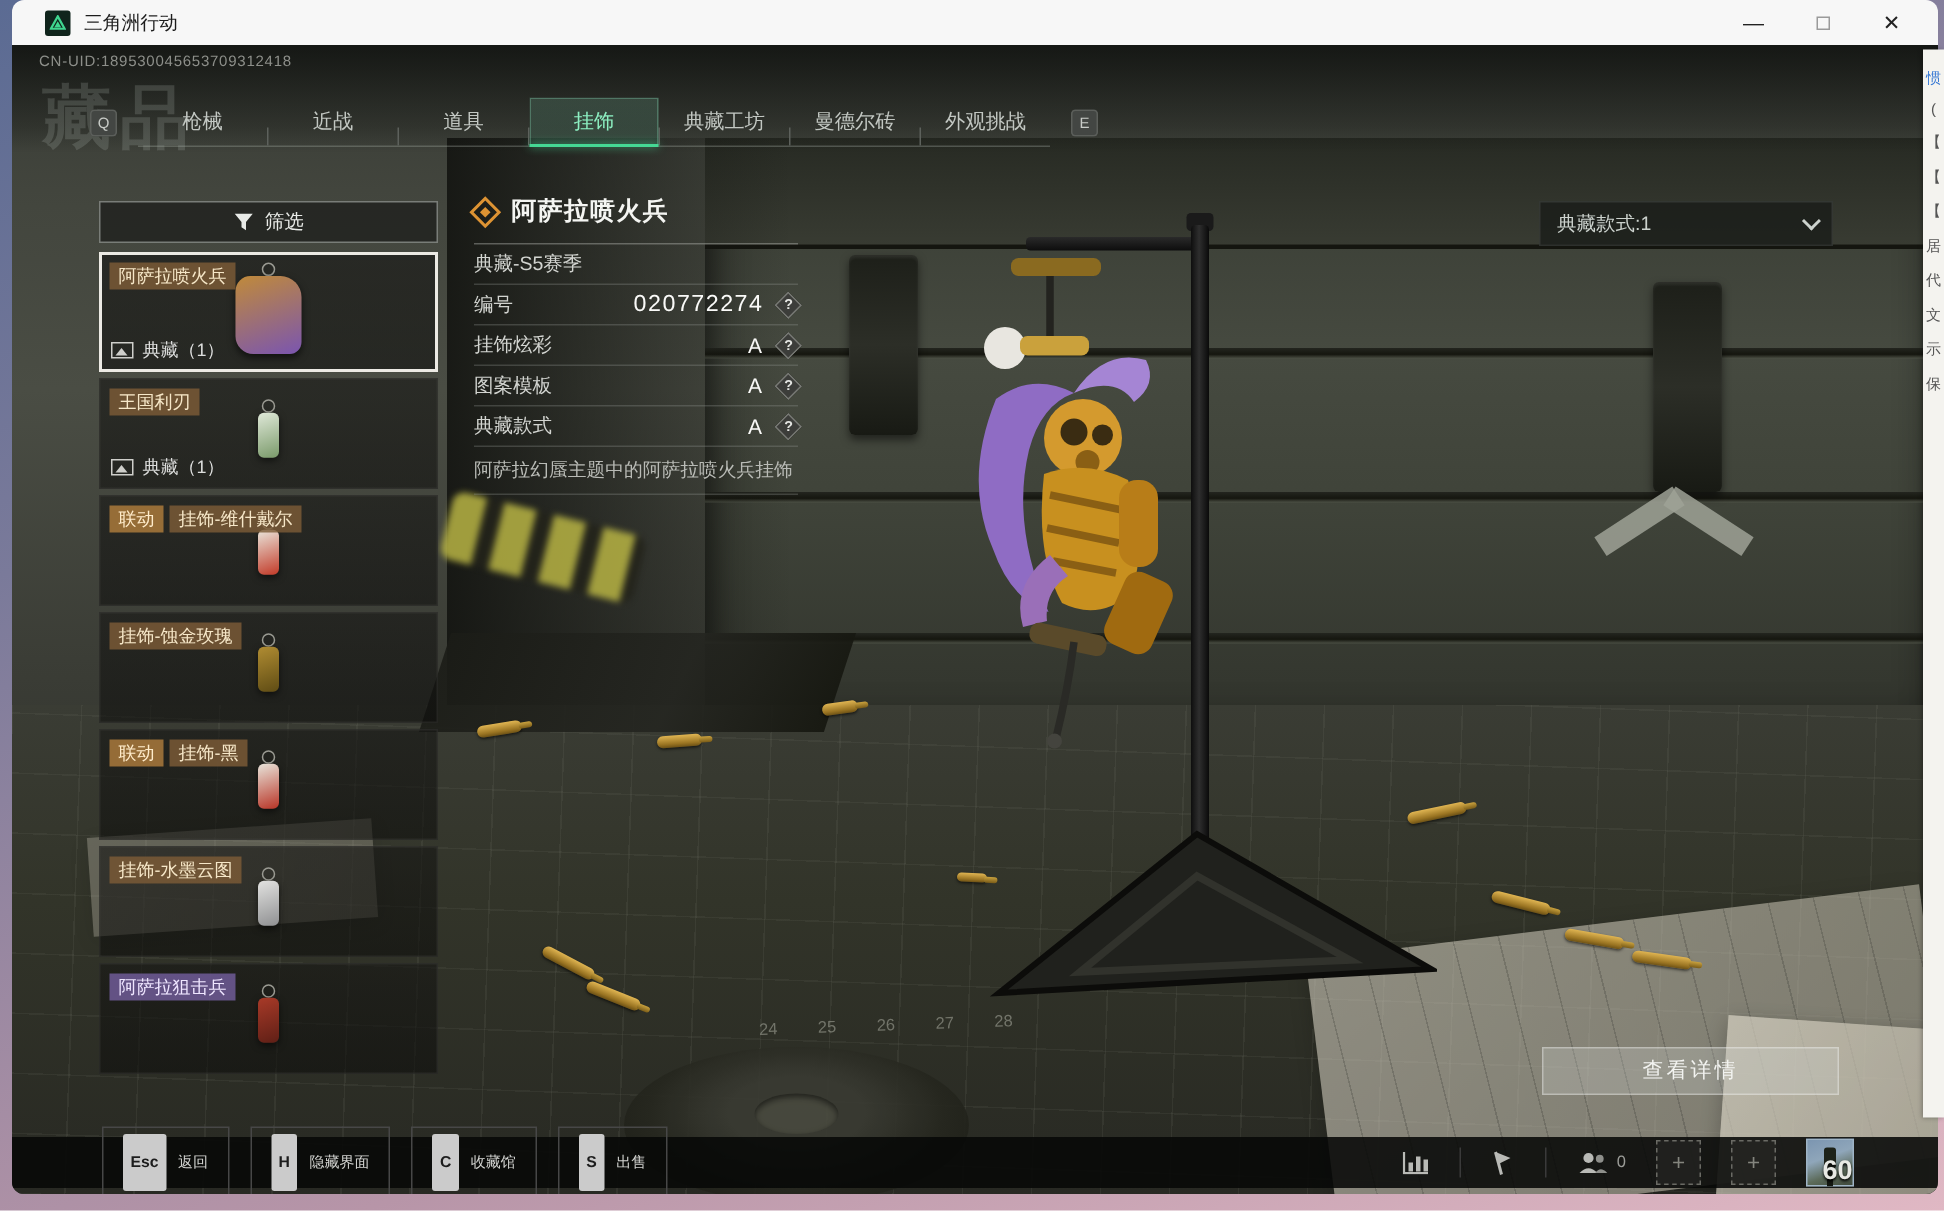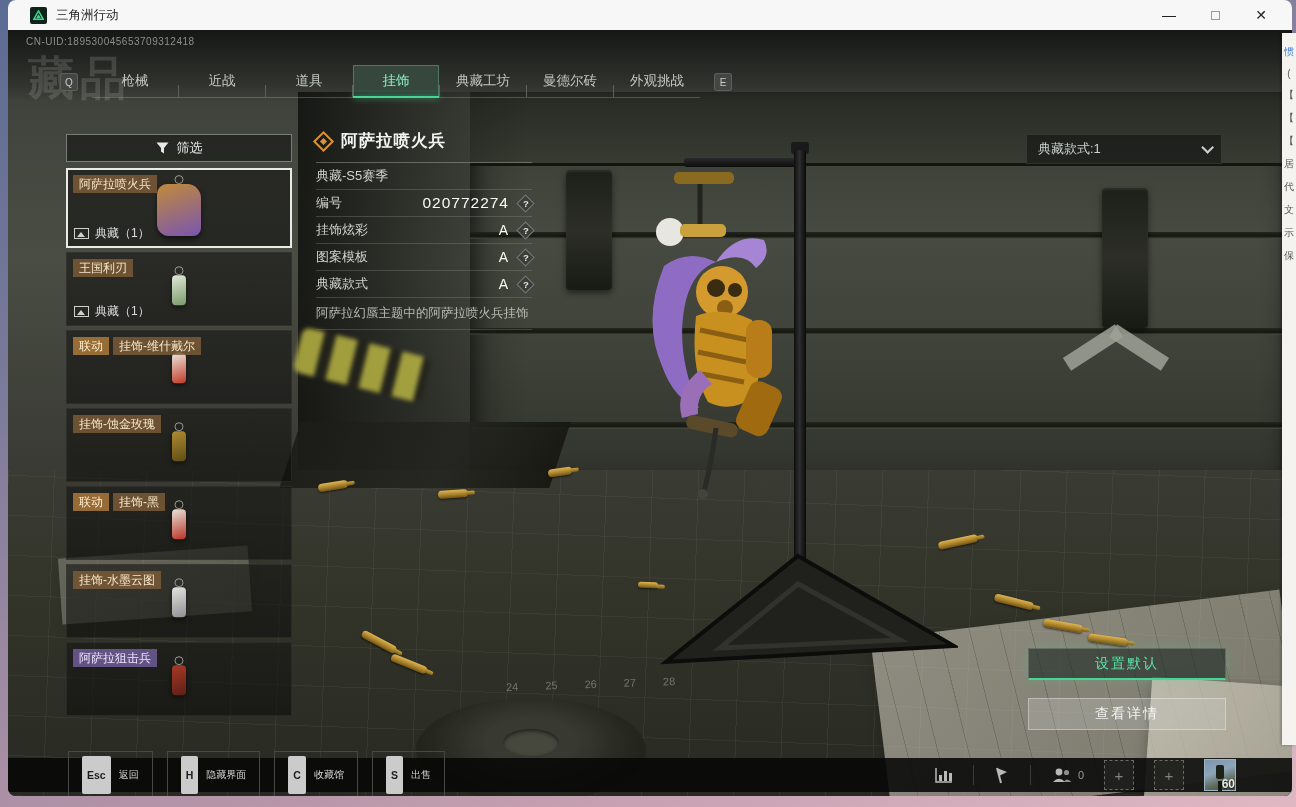--- a/index.html
+++ b/index.html
@@ -194,21 +194,21 @@
   .bb-icon { display:flex; align-items:center; gap:5px; color:#b9bab6; cursor:pointer; }
   .bb-icon svg { display:block; }
   .bb-count { color:#9a9b97; font-size:11px; }
   .slot { width:30px; height:30px; border:1px dashed #6a6a64; background:rgba(40,40,36,.6);
     color:#84857e; font-size:15px; display:flex; align-items:center; justify-content:center; cursor:pointer; }
   .avatar { width:32px; height:32px; position:relative; cursor:pointer;
     background:linear-gradient(160deg,#7a94b0 0%,#8fa6ba 40%,#5c6b5a 70%,#3d4638 100%);
     box-shadow:inset 0 0 0 1px #9fb4c6; overflow:hidden; }
   .avatar::before { content:""; position:absolute; left:12px; top:6px; width:8px; height:14px;
     background:#1d2219; border-radius:2px; box-shadow:0 14px 0 -2px #141811; }
-  .avatar .lvl { position:absolute; right:1px; bottom:0; font-size:12px; font-weight:bold;
+  .avatar .lvl { position:absolute; right:1px; bottom:0; font-size:18px; font-weight:bold;
     color:#e8e9e4; text-shadow:0 1px 2px #000; }
 </style>
 </head>
 <body>
 
 <div class="screen">
 
   <div class="titlebar">
     <div class="app-icon">
       <svg width="11" height="11" viewBox="0 0 12 12">
@@ -426,21 +426,20 @@
           </div>
       </div>
       <div class="detail-desc">阿萨拉幻蜃主题中的阿萨拉喷火兵挂饰</div>
     </div>
 
     <div class="style-dd">
       <span>典藏款式:1</span>
       <div class="chev"></div>
     </div>
 
-    <div class="btn-default">设置默认</div>
     <div class="btn-details">查看详情</div>
 
     <div class="bottombar">
       <div class="shortcut">
         <span class="keycap">Esc</span>
         <span class="sl">返回</span>
       </div>
       <div class="shortcut">
         <span class="keycap">H</span>
         <span class="sl">隐藏界面</span>

